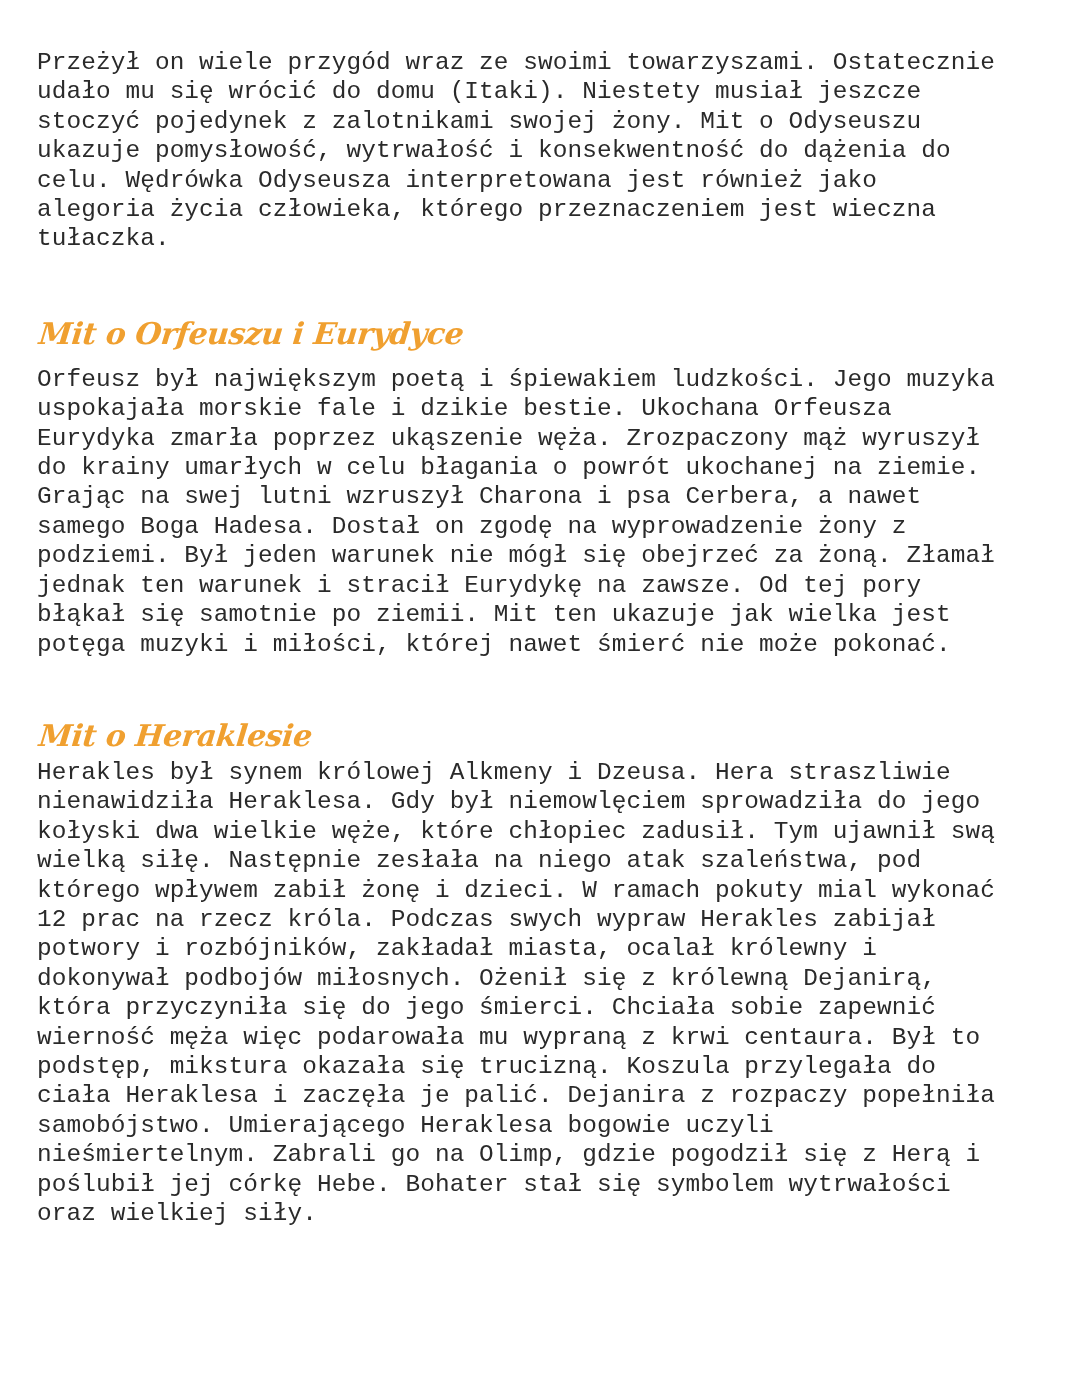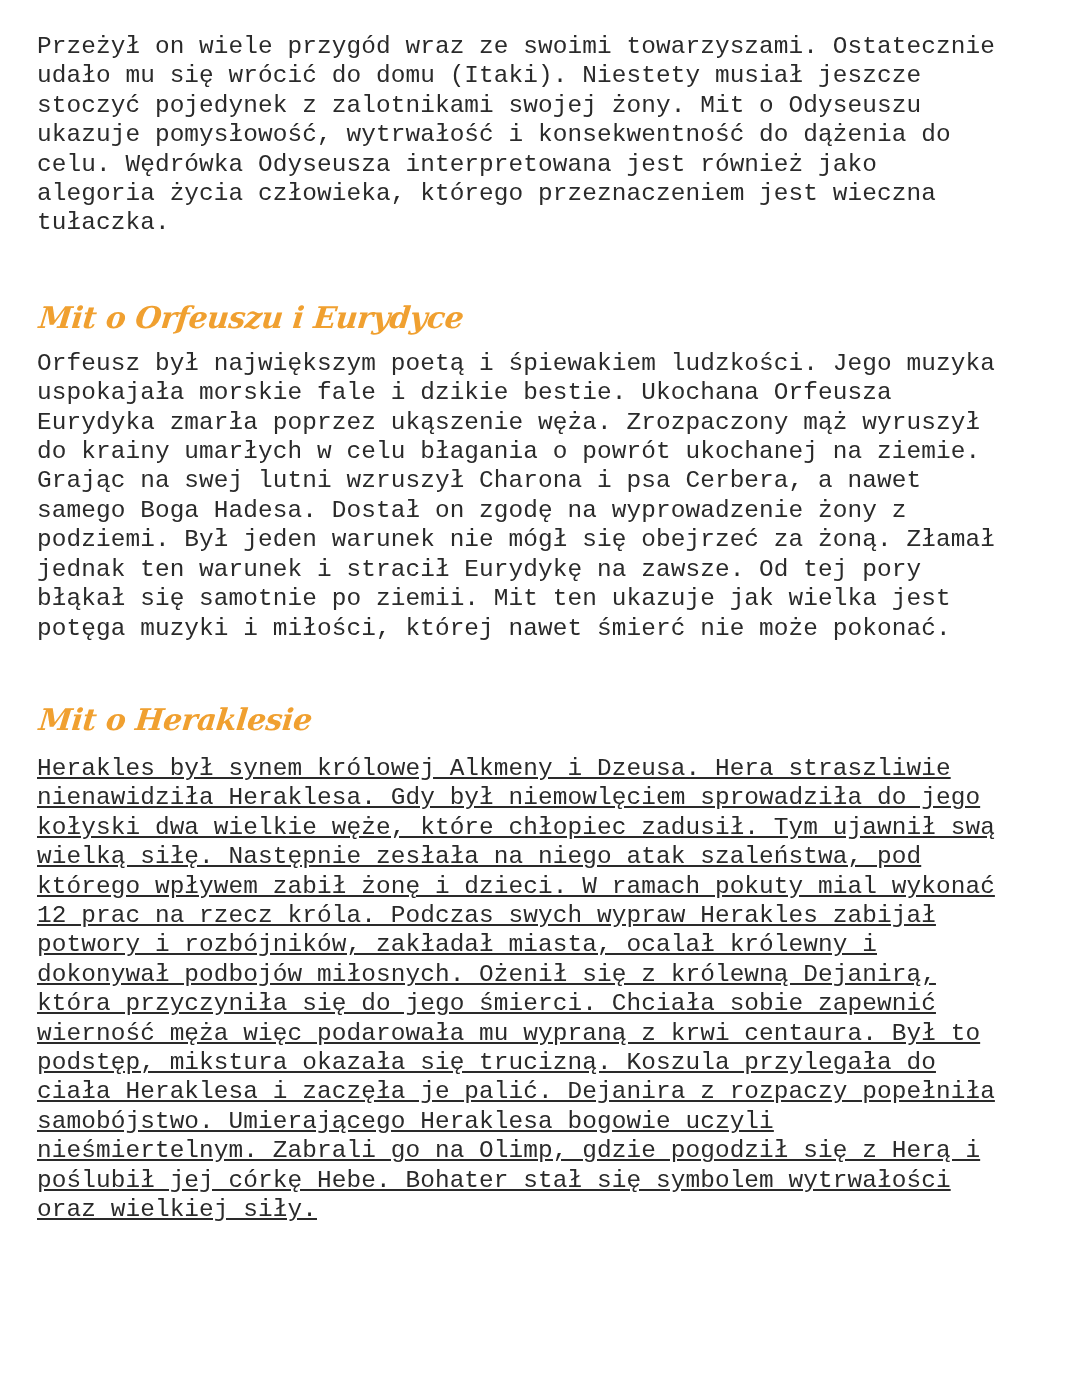--- a/index.html
+++ b/index.html
@@ -9,21 +9,21 @@
     }
     body {
       width: 1080px;
       height: 1394px;
       position: relative;
       overflow: hidden;
     }
     .page {
       position: absolute;
       left: 37px;
-      top: 32px;
+      top: 48px;
       width: 1030px;
     }
     .para {
       font-family: "Liberation Mono", "DejaVu Sans Mono", monospace;
       font-size: 24.4px;
       line-height: 29.4px;
       color: #2a2a2a;
       margin: 0;
       white-space: pre;
       letter-spacing: 0.1px;
@@ -37,21 +37,21 @@
       line-height: 40px;
       margin: 0;
       letter-spacing: -0.5px;
       transform: skewX(-6deg);
       transform-origin: left bottom;
     }
     #para-odyseusz { }
     #heading-orfeusz { margin-top: 60px; }
     #para-orfeusz { margin-top: 11px; }
     #heading-herakles { margin-top: 57px; }
-    #para-herakles { margin-top: 14px; text-decoration: underline; }
+    #para-herakles { margin-top: 2px; }
   </style>
 </head>
 <body>
 
 <div class="page">
 
   <div class="para" id="para-odyseusz"><span>Przeżył on wiele przygód wraz ze swoimi towarzyszami. Ostatecznie</span>
 <span>udało mu się wrócić do domu (Itaki). Niestety musiał jeszcze</span>
 <span>stoczyć pojedynek z zalotnikami swojej żony. Mit o Odyseuszu</span>
 <span>ukazuje pomysłowość, wytrwałość i konsekwentność do dążenia do</span>

